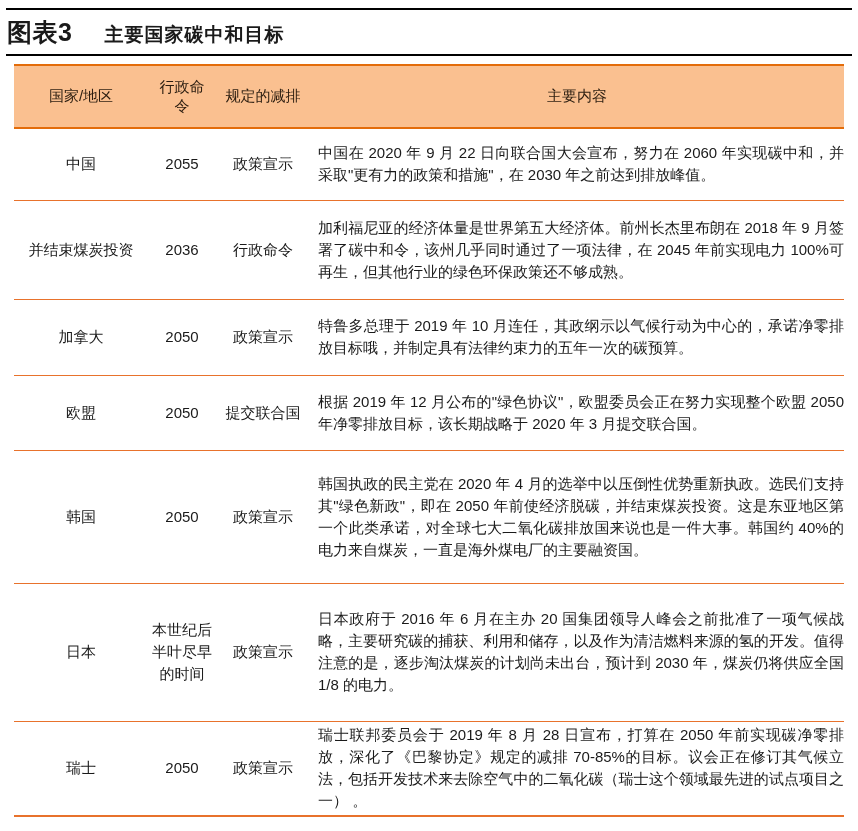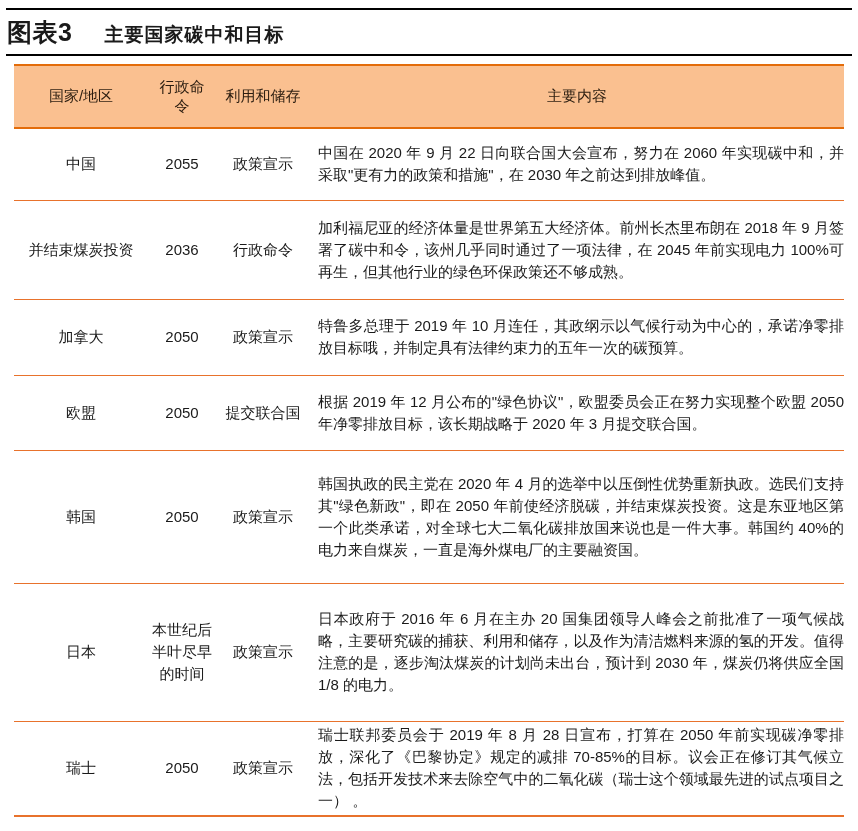--- a/index.html
+++ b/index.html
@@ -60,21 +60,21 @@
   <colgroup>
       <col class="c1">
       <col class="c2">
       <col class="c3">
       <col class="c4">
     </colgroup>
   <thead>
     <tr>
       <th>国家/地区</th>
       <th>行政命令</th>
-      <th>利用和储存</th>
+      <th>规定的减排</th>
       <th>主要内容</th>
     </tr>
   </thead>
   <tbody>
     <tr>
       <td>中国</td>
       <td>2055</td>
       <td>政策宣示</td>
       <td class="content">中国在 2020 年 9 月 22 日向联合国大会宣布，努力在 2060 年实现碳中和，并采取"更有力的政策和措施"，在 2030 年之前达到排放峰值。</td>
     </tr>

